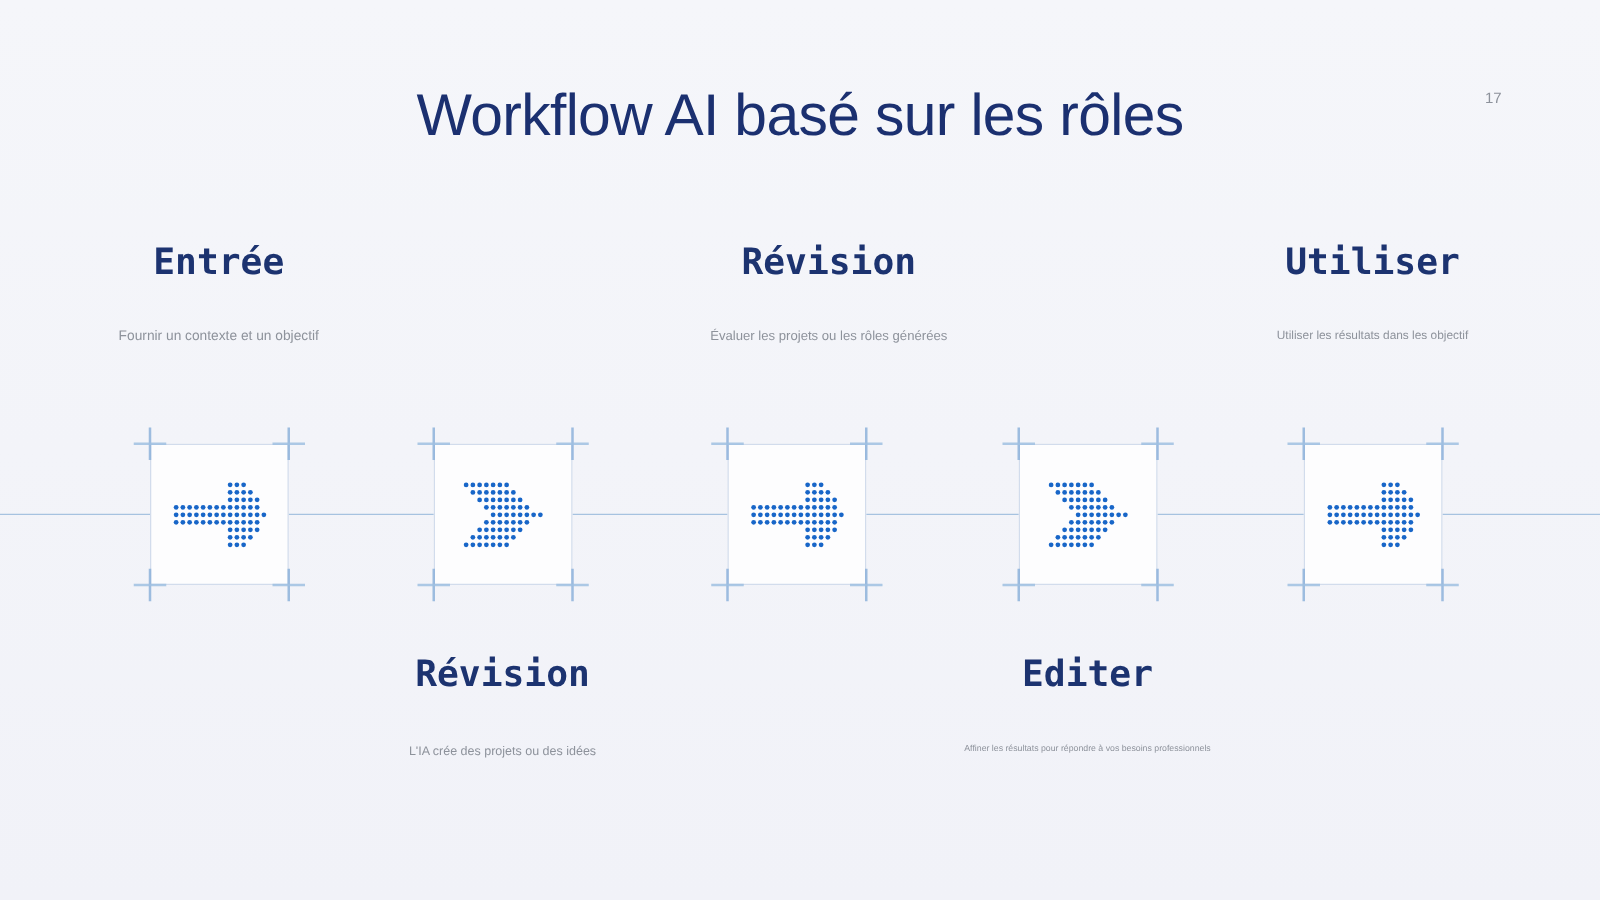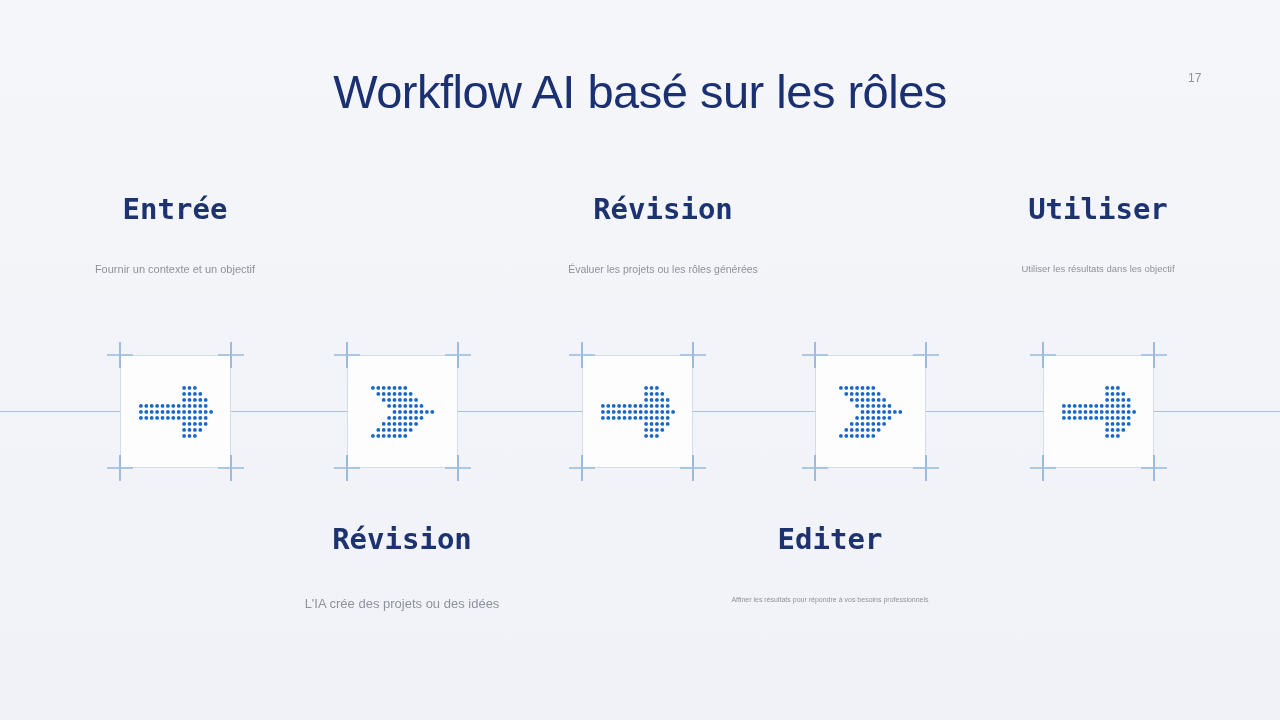--- a/index.html
+++ b/index.html
@@ -35,27 +35,27 @@
     content:"";position:absolute;top:12.3px;left:0;height:1.4px;width:26px;
     background:#9fc0e2;opacity:.85;
   }
   .dot-icon{line-height:0;}
   .step-label{
     position:absolute;width:360px;text-align:center;
     font-family:"DejaVu Sans Mono",monospace;font-weight:600;
     font-size:29px;color:#1c3370;z-index:2;
   }
   .lt{top:192px}.lb{top:522px}
-  .t0{left:-5px}.t1{left:222px}.t2{left:483px}.t3{left:650px}.t4{left:918px}
+  .t0{left:-5px}.t1{left:222px}.t2{left:483px}.t3{left:690px}.t4{left:918px}
   .step-desc{
     position:absolute;width:360px;text-align:center;color:#8d929b;z-index:2;
     font-size:11px;
   }
   .dt{top:263px}.db{top:596px}
-  .d0{font-size:11px}.d1{font-size:13px}.d2{font-size:10.5px}
+  .d0{font-size:11px}.d1{font-size:10px}.d2{font-size:10.5px}
   .d3{font-size:7px}.d4{font-size:9.5px}
 </style>
 </head>
 <body>
 
 <div class="slide">
 
   <div class="slide-title">Workflow AI basé sur les rôles</div>
   <div class="page-number">17</div>
 

